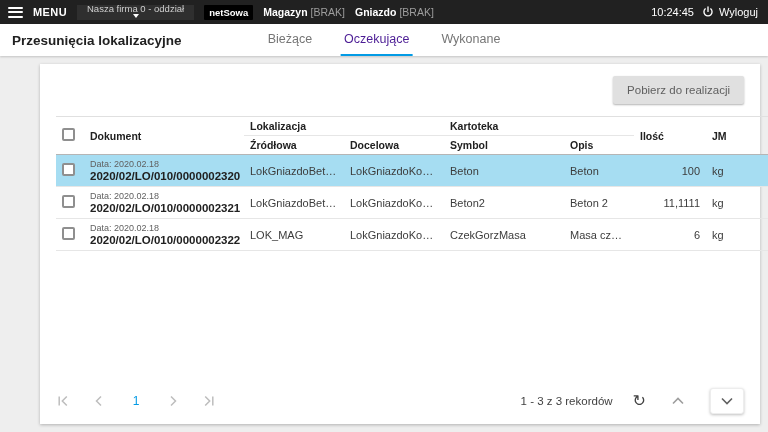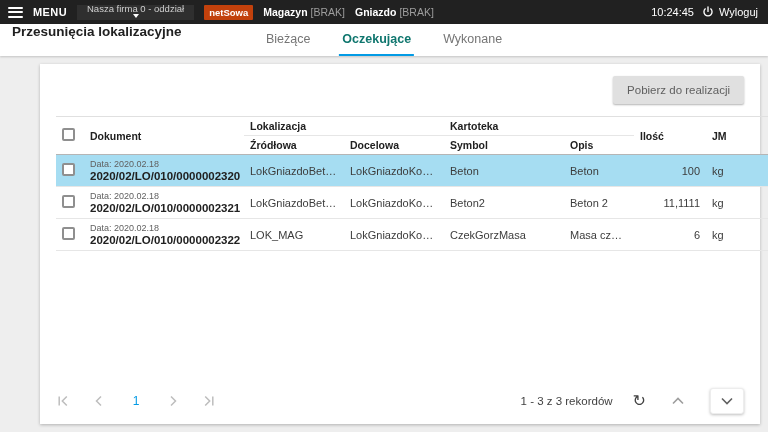--- a/index.html
+++ b/index.html
@@ -6,34 +6,34 @@
   html, body { width: 768px; height: 432px; overflow: hidden; }
   body { font-family: "Liberation Sans", sans-serif; background: #eeeeee; }
 
   
   .topbar { height: 24px; background: #212121; color: #fff; display: flex; align-items: center; padding: 0 10px 0 8px; gap: 10px; }
   .hamburger { width: 15px; display: flex; flex-direction: column; gap: 2.5px; cursor: pointer; }
   .hamburger span { height: 2px; background: #fff; border-radius: 1px; }
   .menu-label { font-size: 11px; font-weight: bold; letter-spacing: .4px; cursor: pointer; }
   .company-select { height: 15px; min-width: 104px; background: #2f2f2f; display: flex; align-items: center; padding: 0 10px 7px; font-size: 9.5px; color: #cfcfcf; position: relative; cursor: pointer; }
   .caret-down { position: absolute; left: 50%; bottom: 2px; transform: translateX(-50%); width: 0; height: 0; border-left: 3.5px solid transparent; border-right: 3.5px solid transparent; border-top: 4px solid #fff; }
-  .brand-badge { background: #c2410c; color: #fff; font-size: 9.5px; font-weight: bold; padding: 2px 5px; border-radius: 1px; }
+  .brand-badge { background: #000000; color: #fff; font-size: 9.5px; font-weight: bold; padding: 2px 5px; border-radius: 1px; }
   .kv { font-size: 10.5px; white-space: nowrap; }
   .kv-label { font-weight: bold; color: #fff; }
   .kv-value { color: #9e9e9e; margin-left: 3px; }
   .topbar-right { margin-left: auto; display: flex; align-items: center; gap: 8px; }
   .clock { font-size: 11px; color: #fff; }
   .logout { display: flex; align-items: center; gap: 5px; font-size: 11px; cursor: pointer; }
 
   
-  .subheader { height: 32px; background: #fff; position: relative; display: flex; align-items: flex-start; padding: 0 12px; box-shadow: 0 1px 2px rgba(0,0,0,0.18); z-index: 2; }
+  .subheader { height: 32px; background: #fff; position: relative; display: flex; align-items: center; padding: 0 12px; box-shadow: 0 1px 2px rgba(0,0,0,0.18); z-index: 2; }
   .page-title { font-size: 13.5px; font-weight: bold; color: #212121; }
   .tabs { position: absolute; left: 50%; transform: translateX(-50%); top: 0; height: 100%; display: flex; gap: 26px; }
   .tab { display: flex; align-items: center; padding: 0 3px; font-size: 12.5px; color: #757575; border-bottom: 2px solid transparent; cursor: pointer; white-space: nowrap; }
-  .tab.active { color: #0f766e; border-bottom-color: #039be5; font-weight: bold; }
+  .tab.active { color: #4c1d95; border-bottom-color: #039be5; }
 
   
   .content { height: 376px; padding: 8px; }
   .card { height: 100%; background: #fff; box-shadow: 0 1px 3px rgba(0,0,0,0.25); display: flex; flex-direction: column; margin-left: 32px; }
   .card-toolbar { display: flex; justify-content: flex-end; padding: 12px 16px; }
   .btn { font-family: inherit; font-size: 11.5px; color: #5f5f5f; background: #e0e0e0; border: none; border-radius: 2px; padding: 8px 14px; box-shadow: 0 1px 2px rgba(0,0,0,0.3); cursor: pointer; }
 
   
   .grid { border-collapse: collapse; table-layout: fixed; margin: 0 16px; width: calc(100% - 32px); border-top: 1px solid #e0e0e0; }
   .grid thead th { text-align: left; font-size: 10.5px; color: #212121; font-weight: bold; padding: 3px 6px; white-space: nowrap; }

